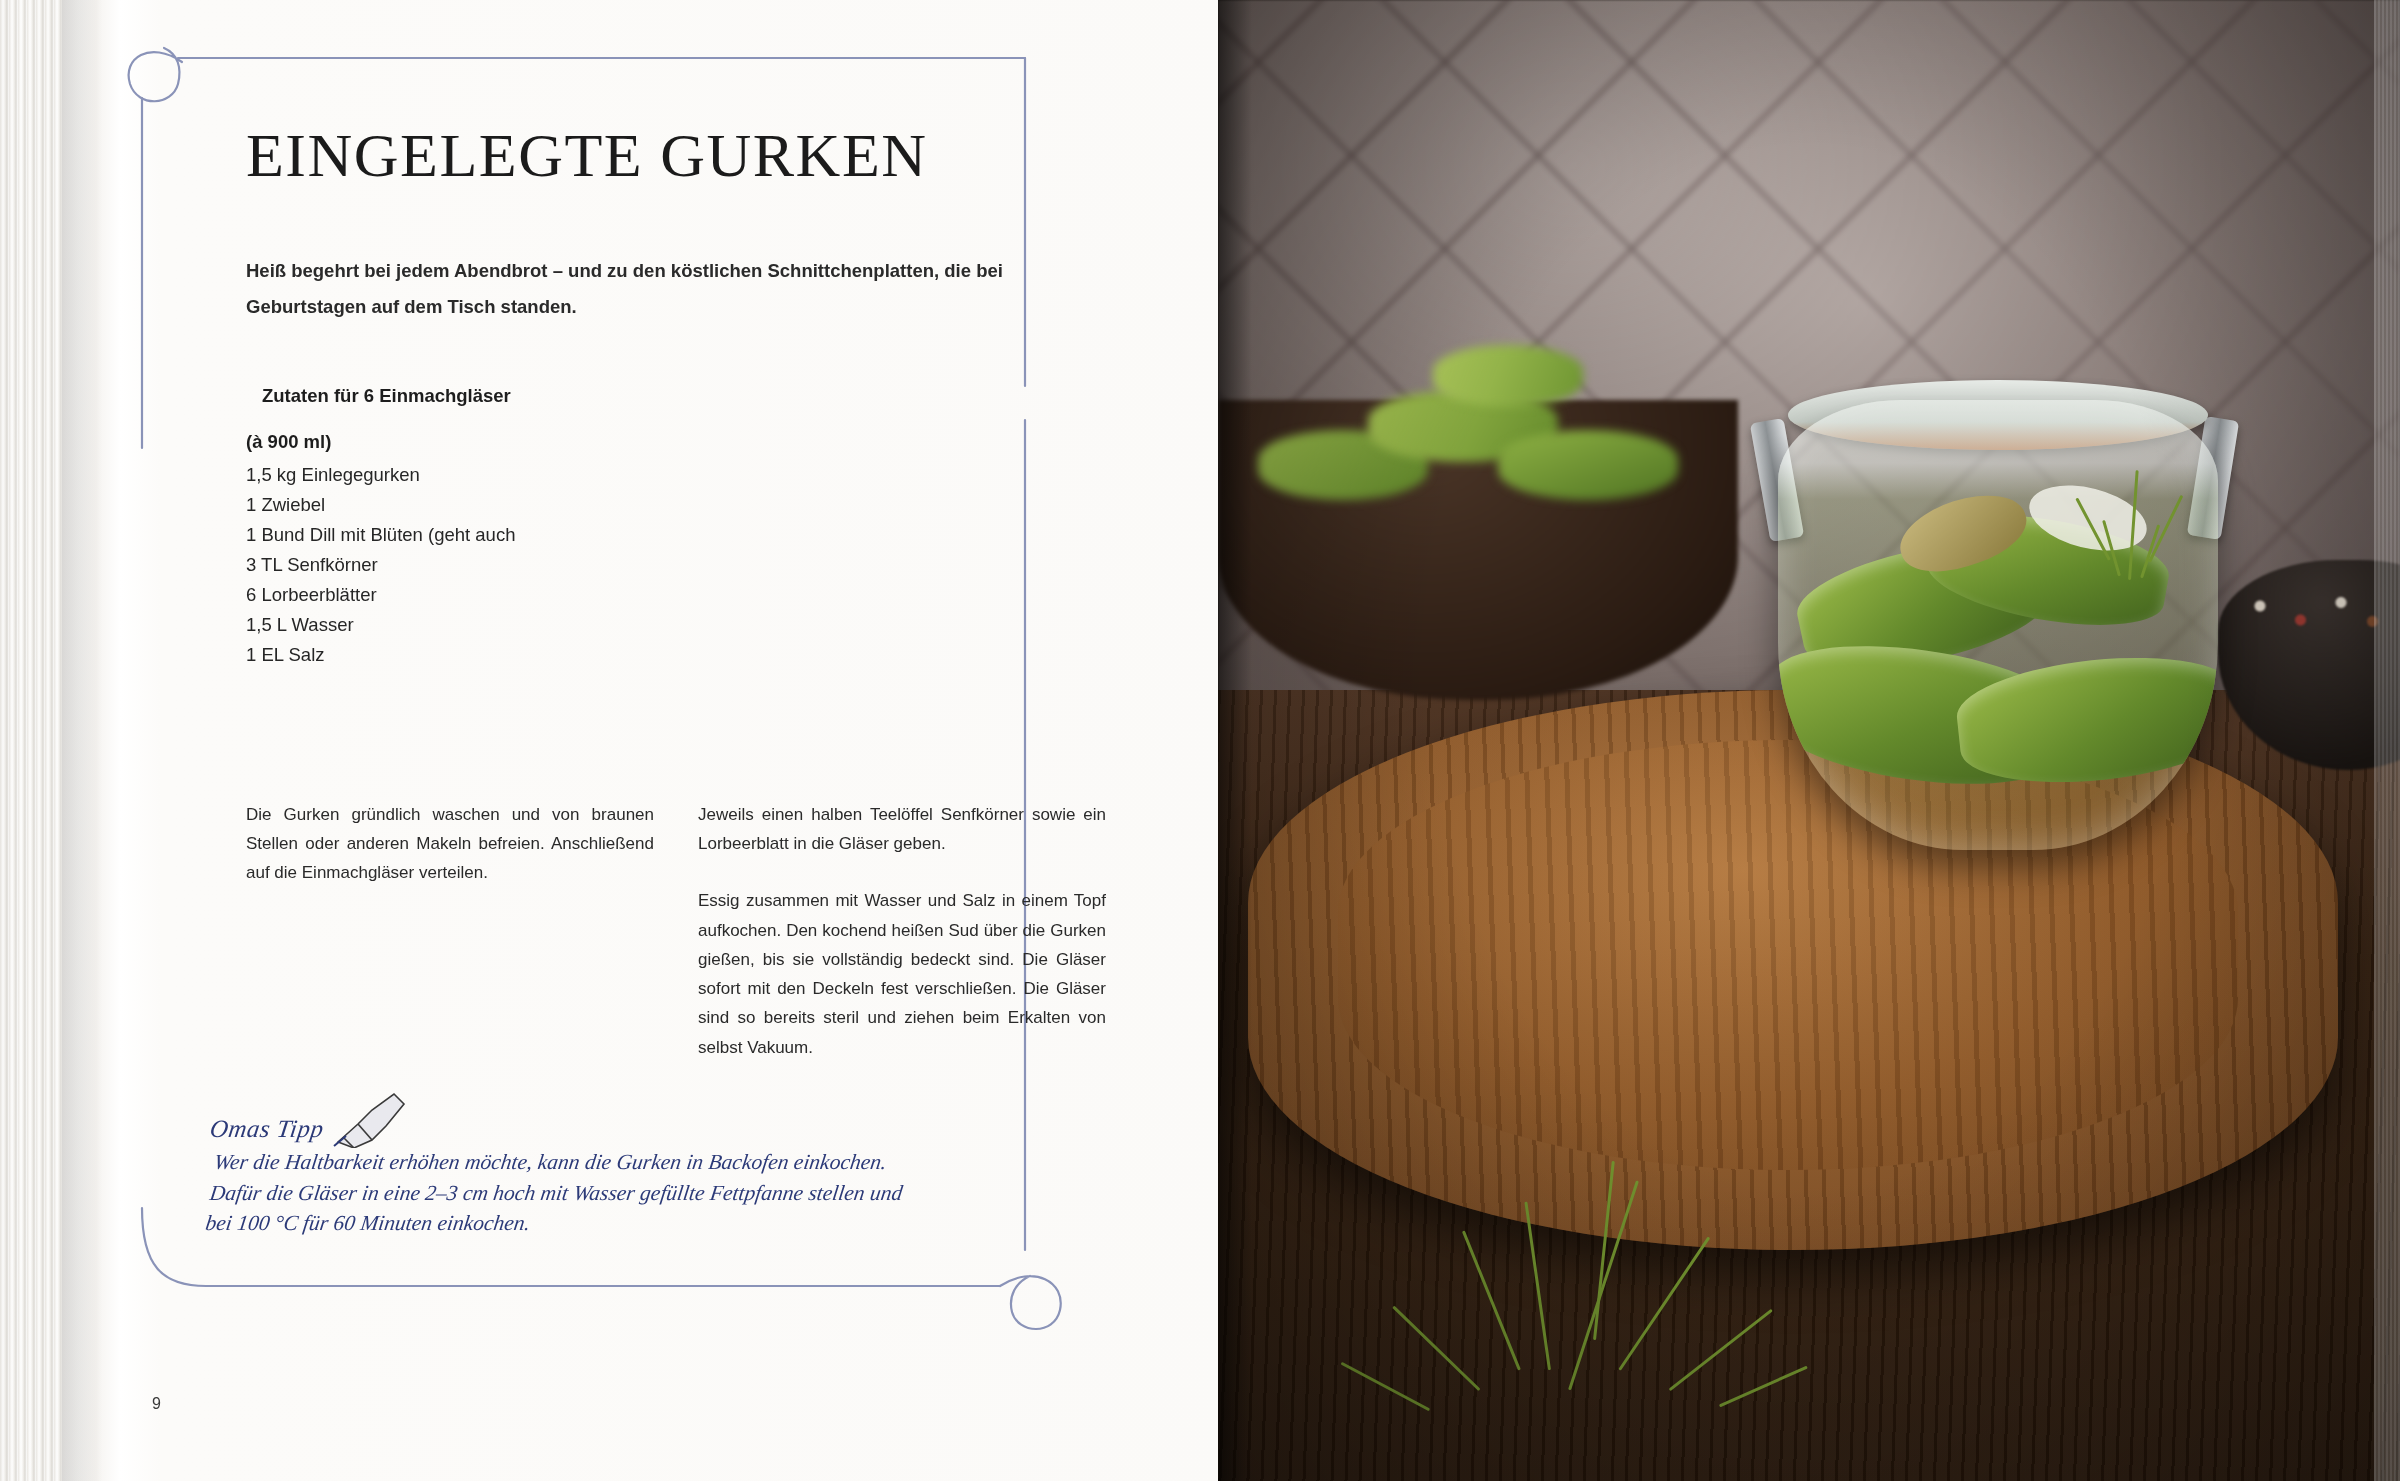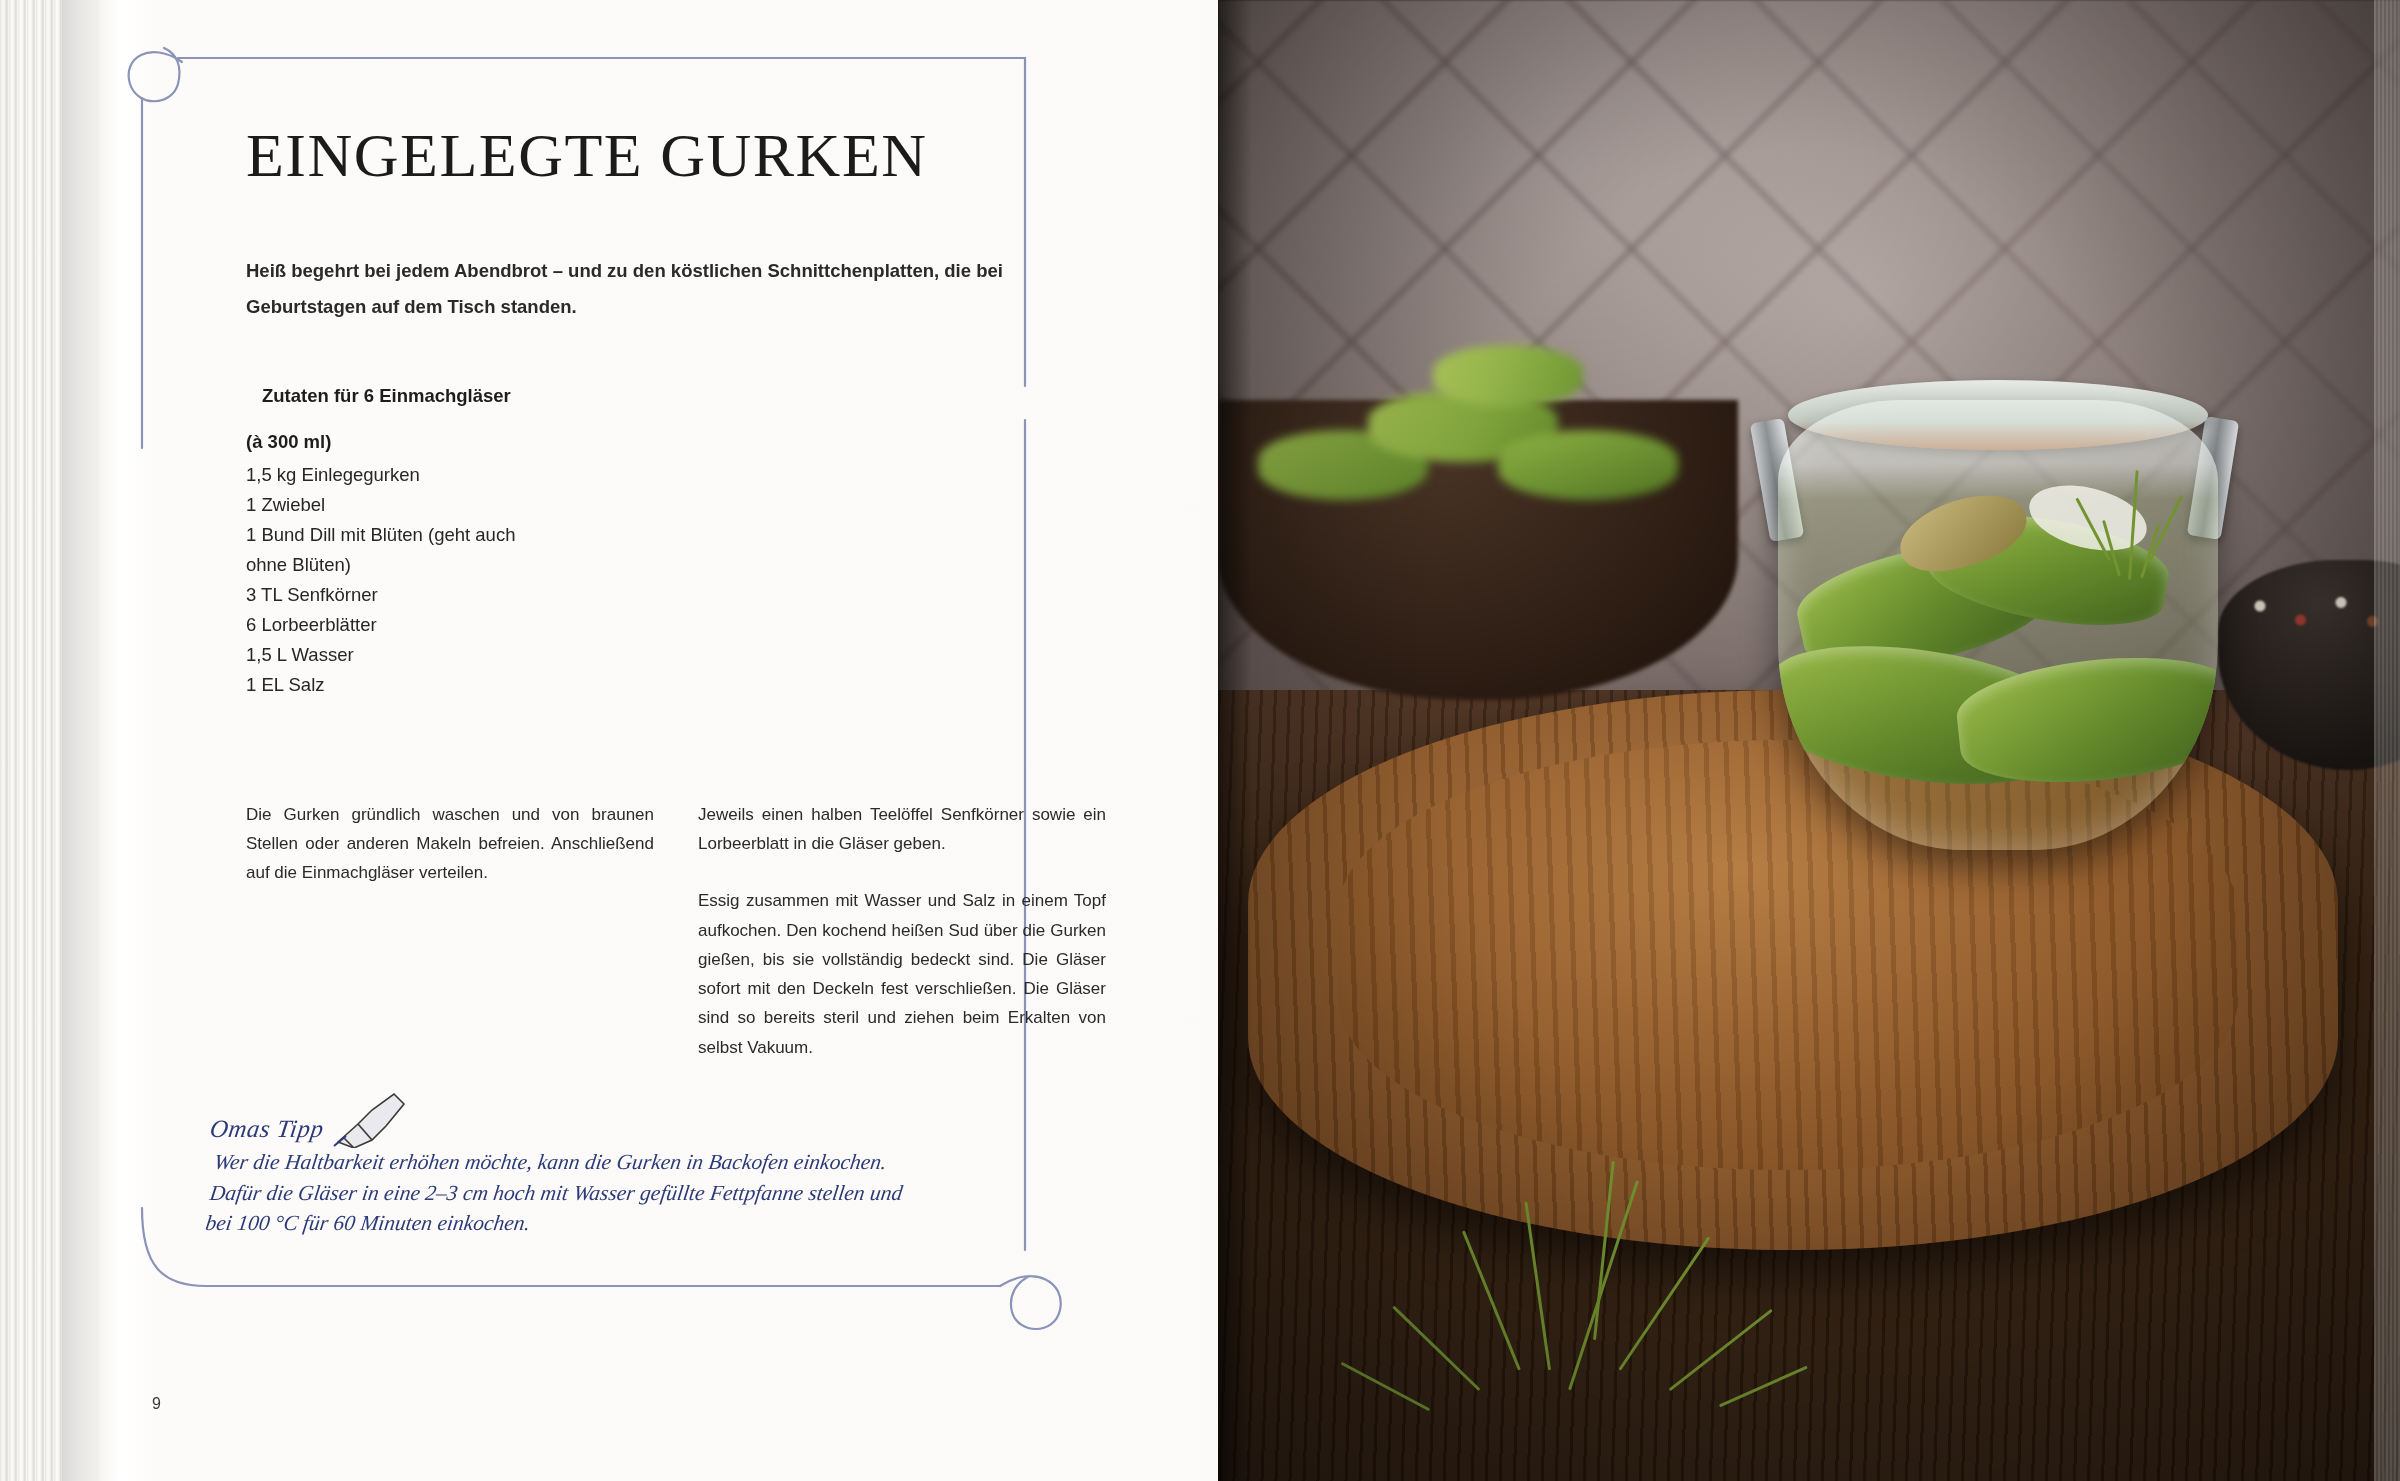--- a/index.html
+++ b/index.html
@@ -385,26 +385,25 @@
 
         <path d="M22 1180 C 22 1238, 42 1258, 86 1258"></path>
       </g>
     </svg>
 
     <div class="content">
       <h1 class="recipe-title">EINGELEGTE GURKEN</h1>
       <p class="intro">Heiß begehrt bei jedem Abendbrot – und zu den köstlichen Schnittchenplatten, die bei Geburtstagen auf dem Tisch standen.</p>
 
       <p class="ing-heading">Zutaten für 6 Einmachgläser</p>
-      <p class="ing-sub">(à 300 ml)</p>
+      <p class="ing-sub">(à 900 ml)</p>
       <ul class="ing-list">
         <li>1,5 kg Einlegegurken</li>
         <li>1 Zwiebel</li>
         <li>1 Bund Dill mit Blüten (geht auch</li>
-        <li>ohne Blüten)</li>
         <li>3 TL Senfkörner</li>
         <li>6 Lorbeerblätter</li>
         <li>1,5 L Wasser</li>
         <li>1 EL Salz</li>
       </ul>
     </div>
 
     <div class="steps">
       <div class="col">
         <p>Die Gurken gründlich waschen und von braunen Stellen oder anderen Makeln befreien. Anschließend auf die Einmachgläser verteilen.</p>

